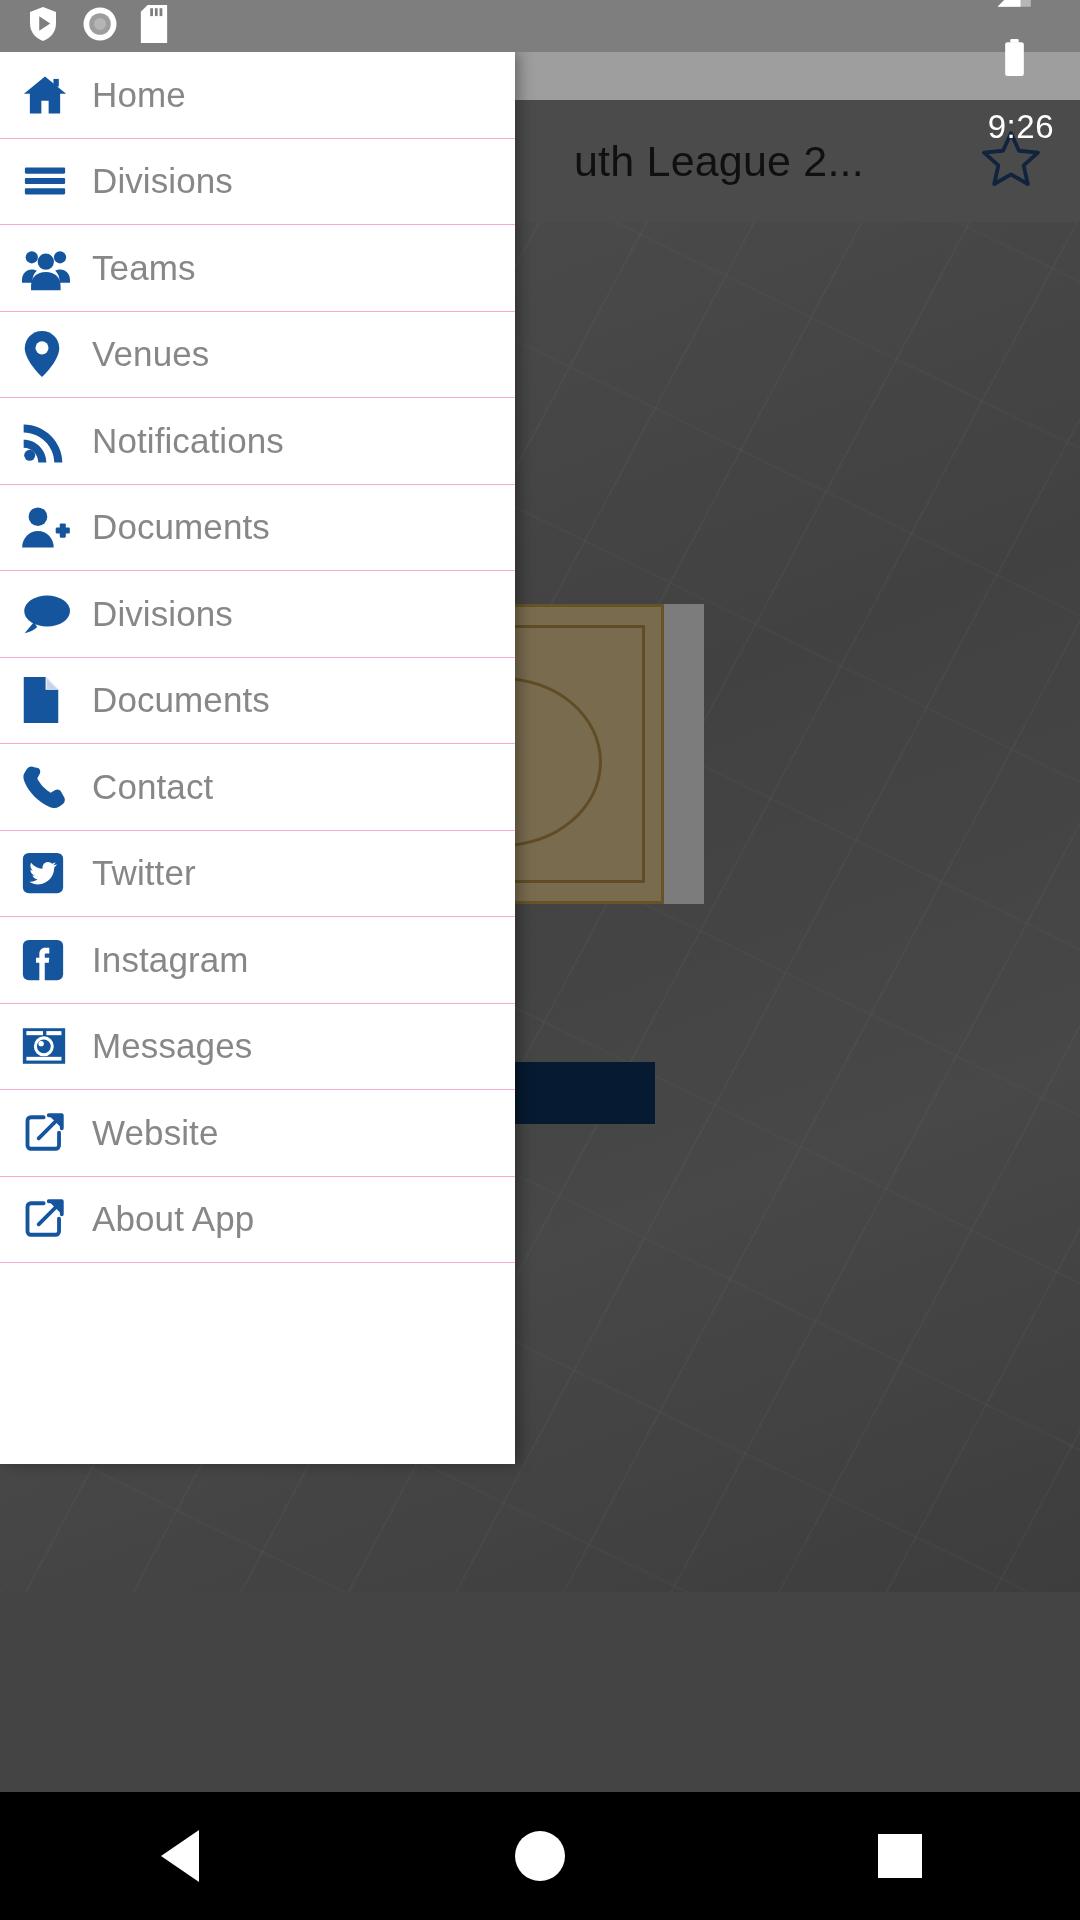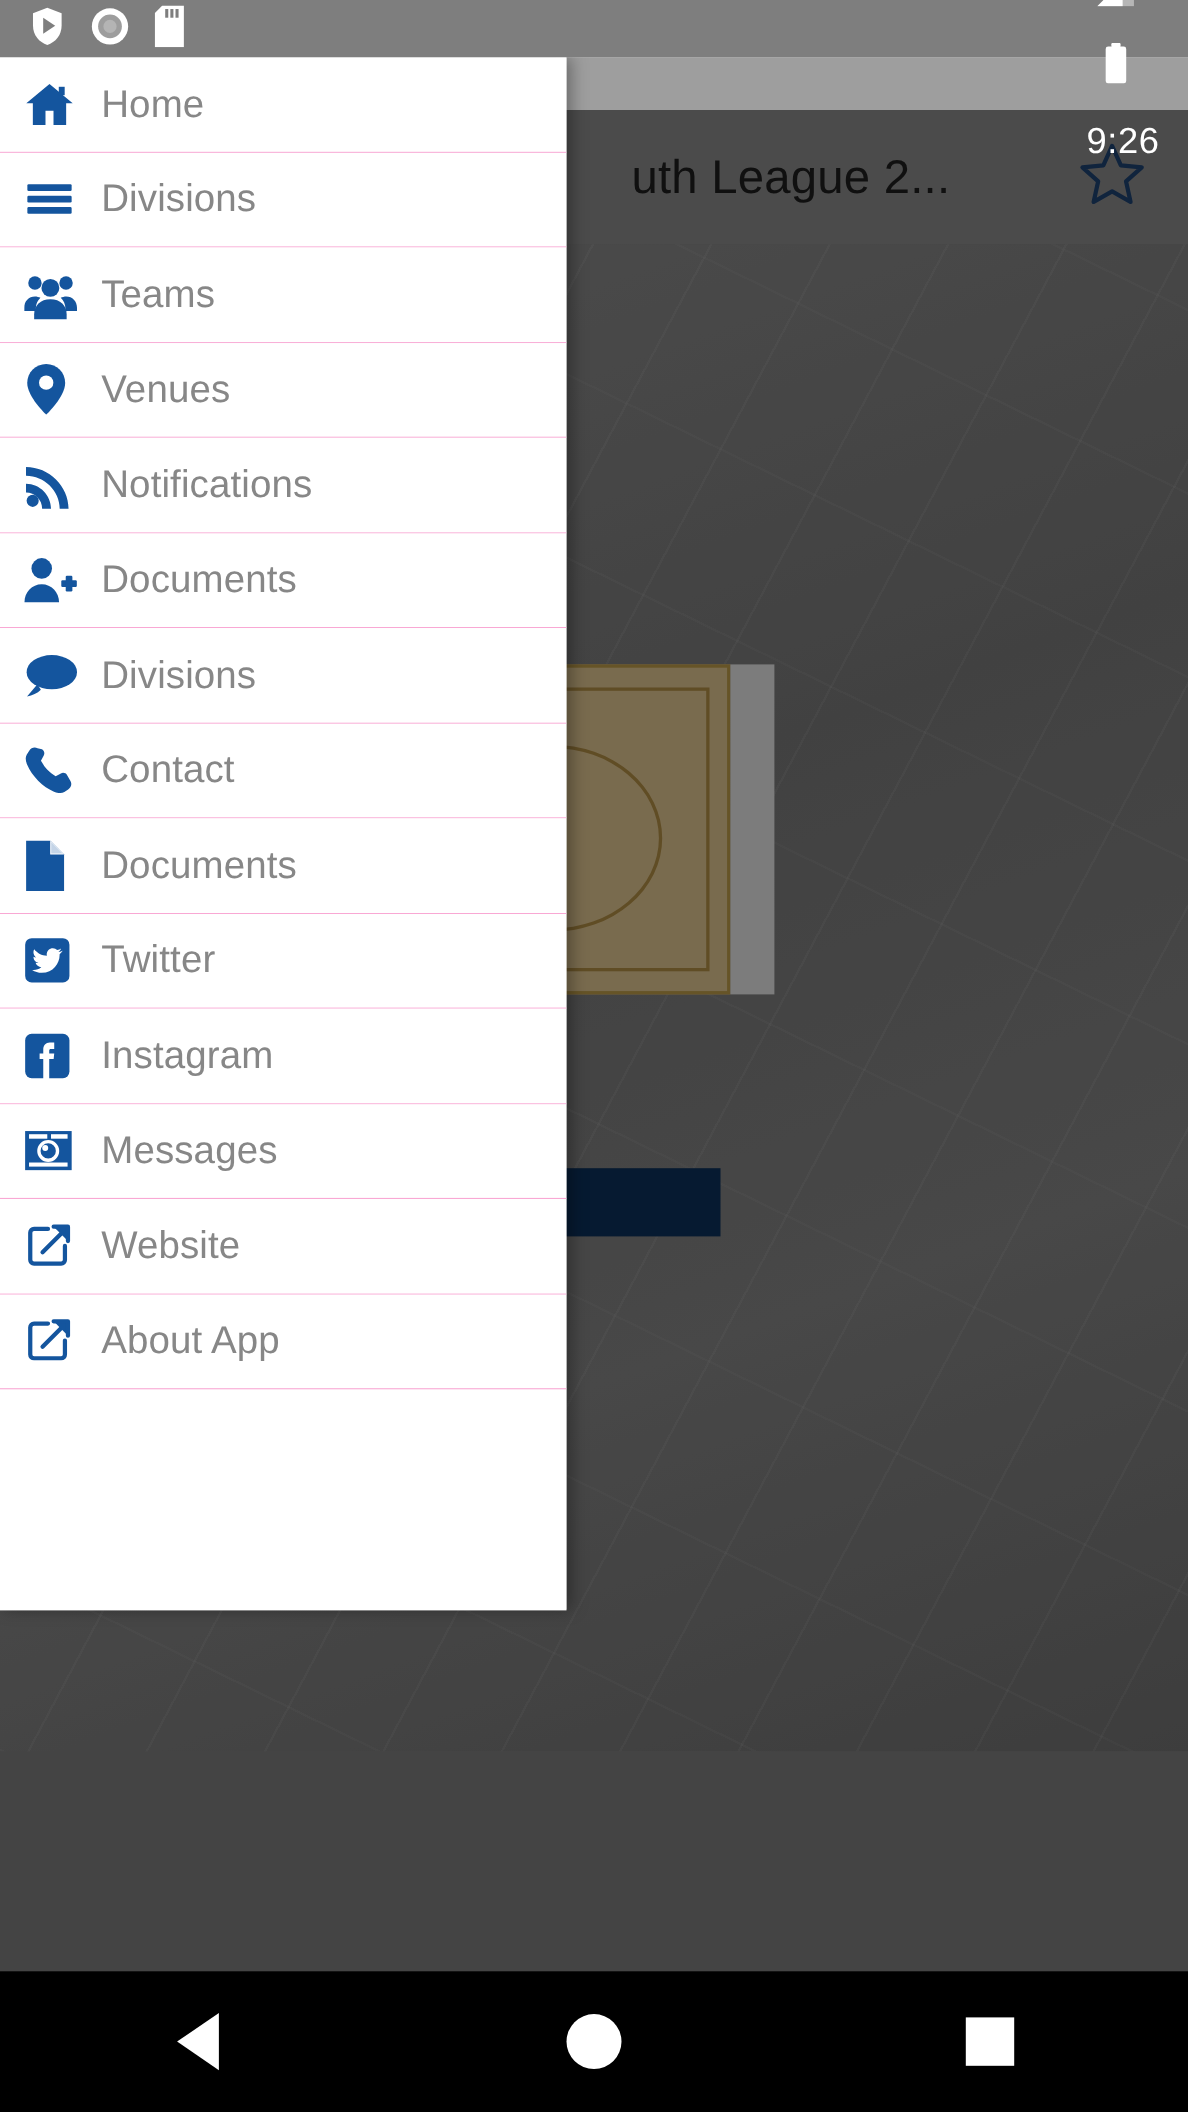--- a/index.html
+++ b/index.html
@@ -288,36 +288,36 @@
         <svg width="48" height="42" viewBox="0 0 26 22" fill="#14559e">
           <ellipse cx="13.6" cy="9.4" rx="12.4" ry="8.4"></ellipse>
           <path d="M6.5 15.4 1.4 21.4c2.6-.4 5.1-1.6 6.8-3.3z"></path>
         </svg>
       </span>
       <span class="di-label">Divisions</span>
     </div>
 
     <div class="drawer-item">
       <span class="di-icon">
-        <svg width="44" height="44" viewBox="0 0 24 24" fill="#14559e">
-          <path d="M6.6 1.2C5.1.4 3.4 1 2.5 2.4L1.3 4.3c-.9 1.4-.6 3.3.3 5.4 1 2.4 2.9 5.2 5.3 7.6s5.2 4.3 7.6 5.3c2.1.9 4 1.2 5.4.3l1.9-1.2c1.4-.9 2-2.6 1.2-4.1l-1.7-3c-.6-1.1-2-1.5-3.1-.9l-2.6 1.4c-1.5-.9-2.9-2-4.1-3.2S9.2 8.9 8.3 7.4l1.4-2.6c.6-1.1.2-2.5-.9-3.1z"></path>
-        </svg>
-      </span>
-      <span class="di-label">Contact</span>
-    </div>
-
-    <div class="drawer-item">
-      <span class="di-icon">
         <svg width="38" height="46" viewBox="0 0 18 24" fill="#14559e">
           <path d="M0 0h11.4L18 6.7V24H0z"></path>
           <path d="M11.4 0 18 6.7h-6.6z" fill="#fff"></path>
           <path d="M11.9 0.9v5.3h5.3z" fill="#14559e" opacity="0.25"></path>
         </svg>
       </span>
       <span class="di-label">Documents</span>
+    </div>
+
+    <div class="drawer-item">
+      <span class="di-icon">
+        <svg width="44" height="44" viewBox="0 0 24 24" fill="#14559e">
+          <path d="M6.6 1.2C5.1.4 3.4 1 2.5 2.4L1.3 4.3c-.9 1.4-.6 3.3.3 5.4 1 2.4 2.9 5.2 5.3 7.6s5.2 4.3 7.6 5.3c2.1.9 4 1.2 5.4.3l1.9-1.2c1.4-.9 2-2.6 1.2-4.1l-1.7-3c-.6-1.1-2-1.5-3.1-.9l-2.6 1.4c-1.5-.9-2.9-2-4.1-3.2S9.2 8.9 8.3 7.4l1.4-2.6c.6-1.1.2-2.5-.9-3.1z"></path>
+        </svg>
+      </span>
+      <span class="di-label">Contact</span>
     </div>
 
     <div class="drawer-item">
       <span class="di-icon">
         <svg width="42" height="42" viewBox="0 0 24 24">
           <rect x="0.5" y="0.5" width="23" height="23" rx="3.4" fill="#14559e"></rect>
           <path d="M19.6 7.2c-.6.3-1.2.4-1.8.5.6-.4 1.1-1 1.4-1.8-.6.4-1.3.6-2 .8-.6-.6-1.4-1-2.3-1-1.8 0-3.2 1.4-3.2 3.2 0 .2 0 .5.1.7-2.7-.1-5-1.4-6.6-3.4-.3.5-.4 1-.4 1.6 0 1.1.6 2.1 1.4 2.7-.5 0-1-.2-1.4-.4 0 1.6 1.1 2.9 2.6 3.2-.3.1-.6.1-.9.1-.2 0-.4 0-.6-.1.4 1.3 1.6 2.2 3 2.3-1.1.9-2.5 1.4-4 1.4h-.8c1.5.9 3.2 1.5 5 1.5 6 0 9.3-5 9.3-9.3v-.4c.6-.5 1.2-1.1 1.6-1.7z" fill="#fff"></path>
         </svg>
       </span>
       <span class="di-label">Twitter</span>

